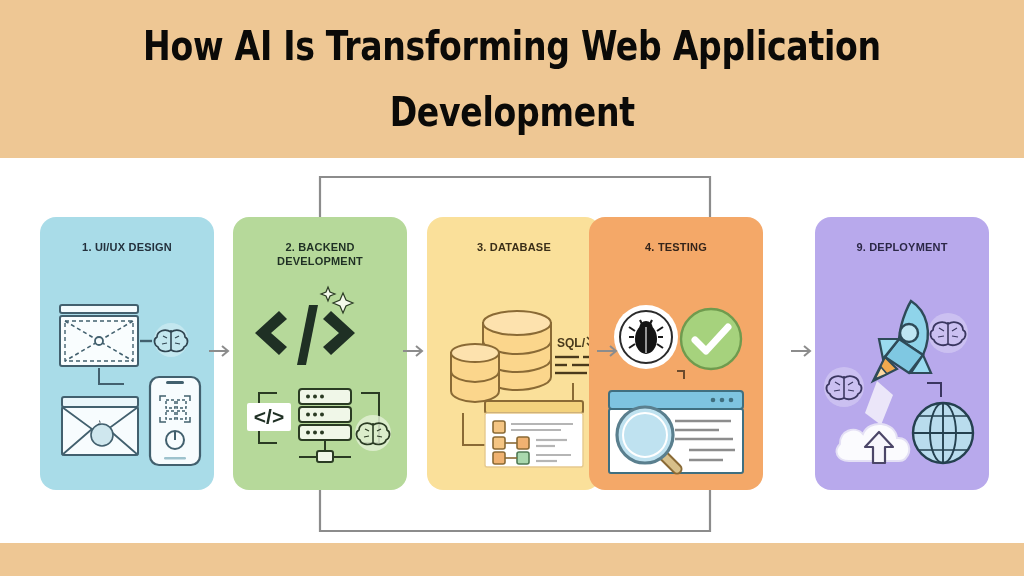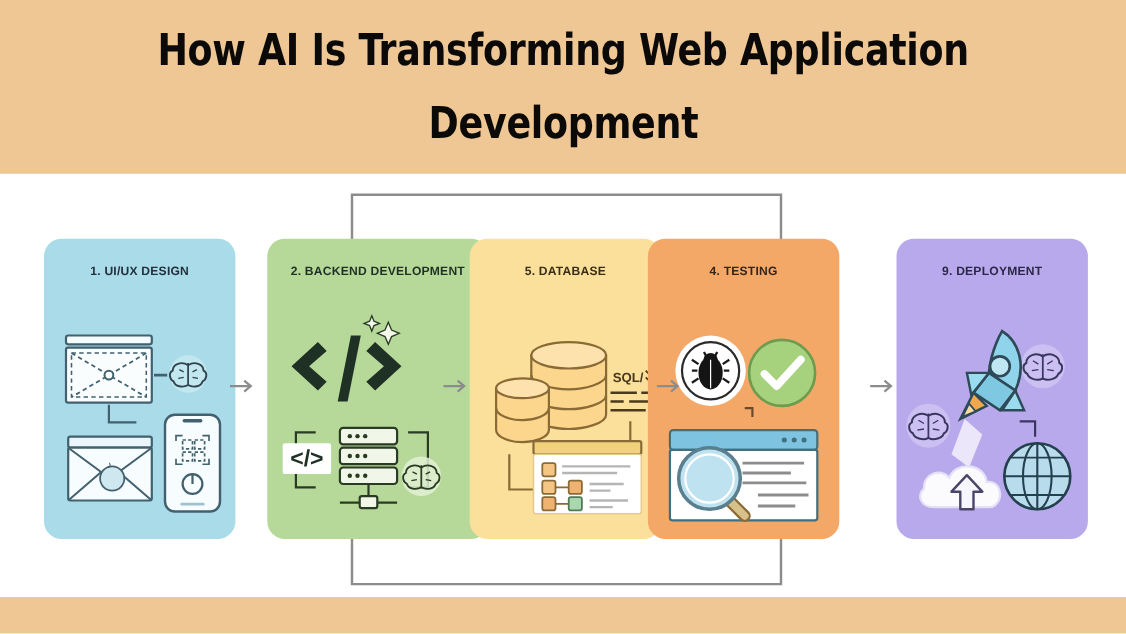--- a/index.html
+++ b/index.html
@@ -10,21 +10,21 @@
   body {
     width: 1024px;
     height: 576px;
     overflow: hidden;
     font-family: "Liberation Sans", sans-serif;
   }
   #infographic {
     position: relative;
     width: 1024px;
     height: 576px;
-    background: #bef264;
+    background: #3b82f6;
   }
 
   
   .band {
     position: absolute;
     left: 0;
     width: 1024px;
     background: #eec794;
   }
   #band-top   { top: 0;    height: 158px; }
@@ -62,21 +62,21 @@
 
   
   .card {
     position: absolute;
     top: 59px;
     width: 174px;
     height: 273px;
     border-radius: 16px;
   }
   #card-1 { left: 40px;  background: #a9dce8; }
-  #card-2 { left: 243px; background: #b6d99a; padding-left: 27px; }
+  #card-2 { left: 233px; background: #b6d99a; }
   #card-3 { left: 427px; background: #fae09a; }
   #card-4 { left: 589px; background: #f4a868; }
   #card-5 { left: 815px; background: #b8a9ec; }
 
   .card-title {
     position: absolute;
     top: 23px;
     left: 8px;
     right: 8px;
     text-align: center;
@@ -240,21 +240,21 @@
           <circle cx="140" cy="148" r="18" fill="#e2f0d4" opacity="0.85"></circle>
           <path d="M140,138 L140,159" stroke="#2a3b23" stroke-width="1.6"></path>
           <path d="M140,140 C134,136 126,139 126,145 C122,147 123,153 127,155 C128,159 135,161 140,158" fill="none" stroke="#2a3b23" stroke-width="1.7"></path>
           <path d="M140,140 C146,136 154,139 154,145 C158,147 157,153 153,155 C152,159 145,161 140,158" fill="none" stroke="#2a3b23" stroke-width="1.7"></path>
           <path d="M132,144 L136,146 M131,152 L136,151 M148,144 L144,146 M149,152 L144,151" stroke="#2a3b23" stroke-width="1.2"></path>
         </g>
       </svg>
     </div>
 
     <div class="card" id="card-3">
-      <div class="card-title">5. DATABASE</div>
+      <div class="card-title">3. DATABASE</div>
       <svg class="card-art" viewBox="0 0 174 196">
 
         <g>
           <path d="M56,38 L56,92 C56,100 76,105 90,105 C104,105 124,100 124,92 L124,38 Z" fill="#fbd68c" stroke="#8a6a35" stroke-width="2"></path>
           <ellipse cx="90" cy="38" rx="34" ry="12" fill="#fde2ae" stroke="#8a6a35" stroke-width="2"></ellipse>
           <path d="M56,56 C56,64 76,69 90,69 C104,69 124,64 124,56" fill="none" stroke="#8a6a35" stroke-width="2"></path>
           <path d="M56,74 C56,82 76,87 90,87 C104,87 124,82 124,74" fill="none" stroke="#8a6a35" stroke-width="2"></path>
 
           <path d="M24,68 L24,106 C24,113 38,117 48,117 C58,117 72,113 72,106 L72,68 Z" fill="#fbd68c" stroke="#8a6a35" stroke-width="2"></path>
           <ellipse cx="48" cy="68" rx="24" ry="9" fill="#fde2ae" stroke="#8a6a35" stroke-width="2"></ellipse>

